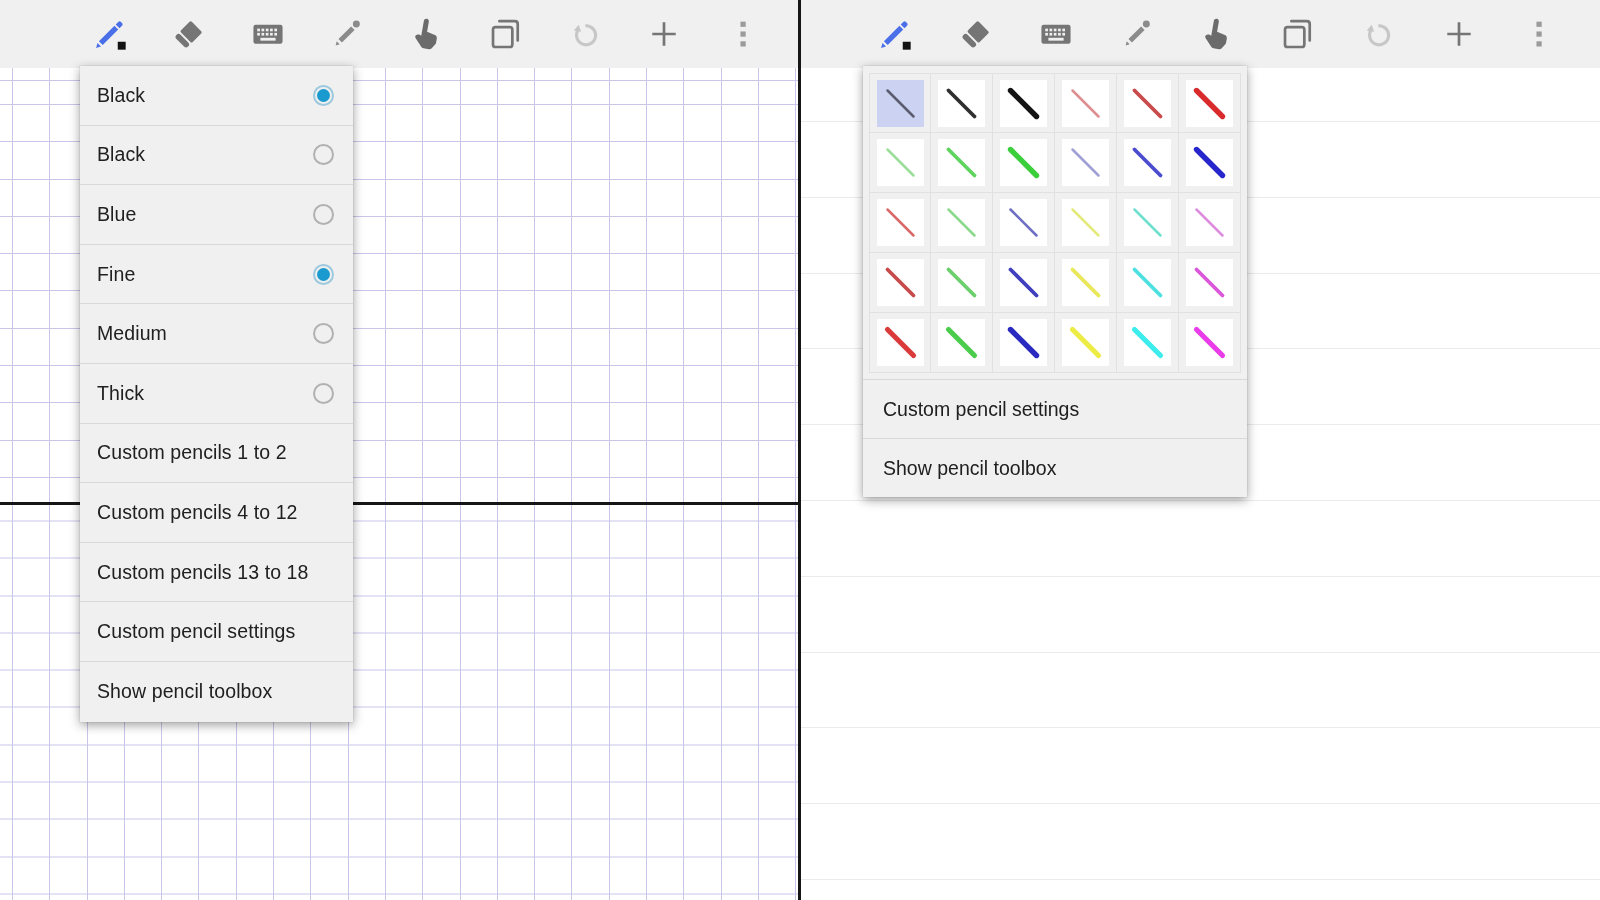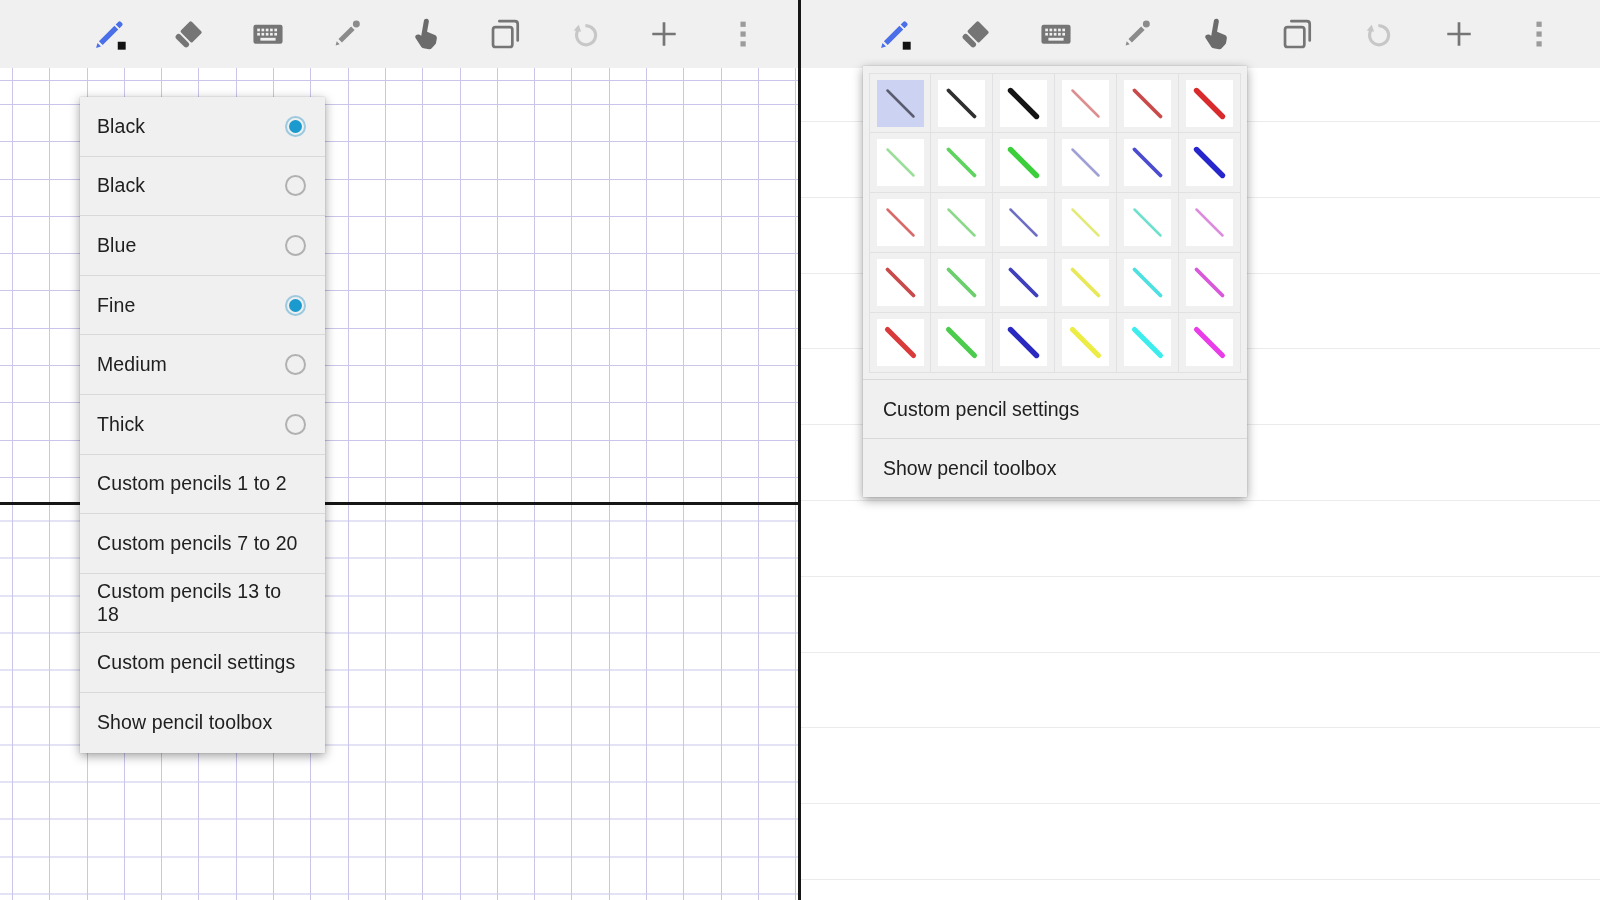--- a/index.html
+++ b/index.html
@@ -42,25 +42,24 @@
   .toolbar{
     position:absolute; top:0; height:68px; background:var(--toolbar-bg);
     display:flex; align-items:center; justify-content:space-between; box-sizing:border-box;
   }
   .toolbar.tb-left{left:0; width:798px; padding:0 33px 0 88px;}
   .toolbar.tb-right{left:801px; width:799px; padding:0 39px 0 72px;}
   .tool-btn{width:44px; height:56px; display:flex; align-items:center; justify-content:center; cursor:pointer;}
   .tool-btn svg{display:block;}
   
   .menu{
-    position:absolute; left:80px; top:66px; width:245px;
+    position:absolute; left:80px; top:66px; width:273px;
     background:var(--menu-bg);
     box-shadow:0 3px 10px rgba(0,0,0,.38), 0 0 1px rgba(0,0,0,.25);
     z-index:5;
-    margin-top:31px;
   }
   .menu-item{
     height:59.6px; box-sizing:border-box; display:flex; align-items:center;
     padding:0 19px 0 17px; font-size:19.5px; color:var(--ink);
     border-bottom:1px solid var(--menu-divider); cursor:pointer; letter-spacing:.1px;
   }
   .menu-item:last-child{border-bottom:none;}
   .radio{
     margin-left:auto; width:21px; height:21px; border-radius:50%;
     box-sizing:border-box; border:2px solid var(--radio-border);
@@ -307,21 +306,21 @@
         <span class="radio"></span>
       </div>
       <div class="menu-item">
         <span>Thick</span>
         <span class="radio"></span>
       </div>
       <div class="menu-item">
         <span>Custom pencils 1 to 2</span>
       </div>
       <div class="menu-item">
-        <span>Custom pencils 7 to 20</span>
+        <span>Custom pencils 4 to 12</span>
       </div>
       <div class="menu-item">
         <span>Custom pencils 13 to 18</span>
       </div>
       <div class="menu-item">
         <span>Custom pencil settings</span>
       </div>
       <div class="menu-item">
         <span>Show pencil toolbox</span>
       </div>

